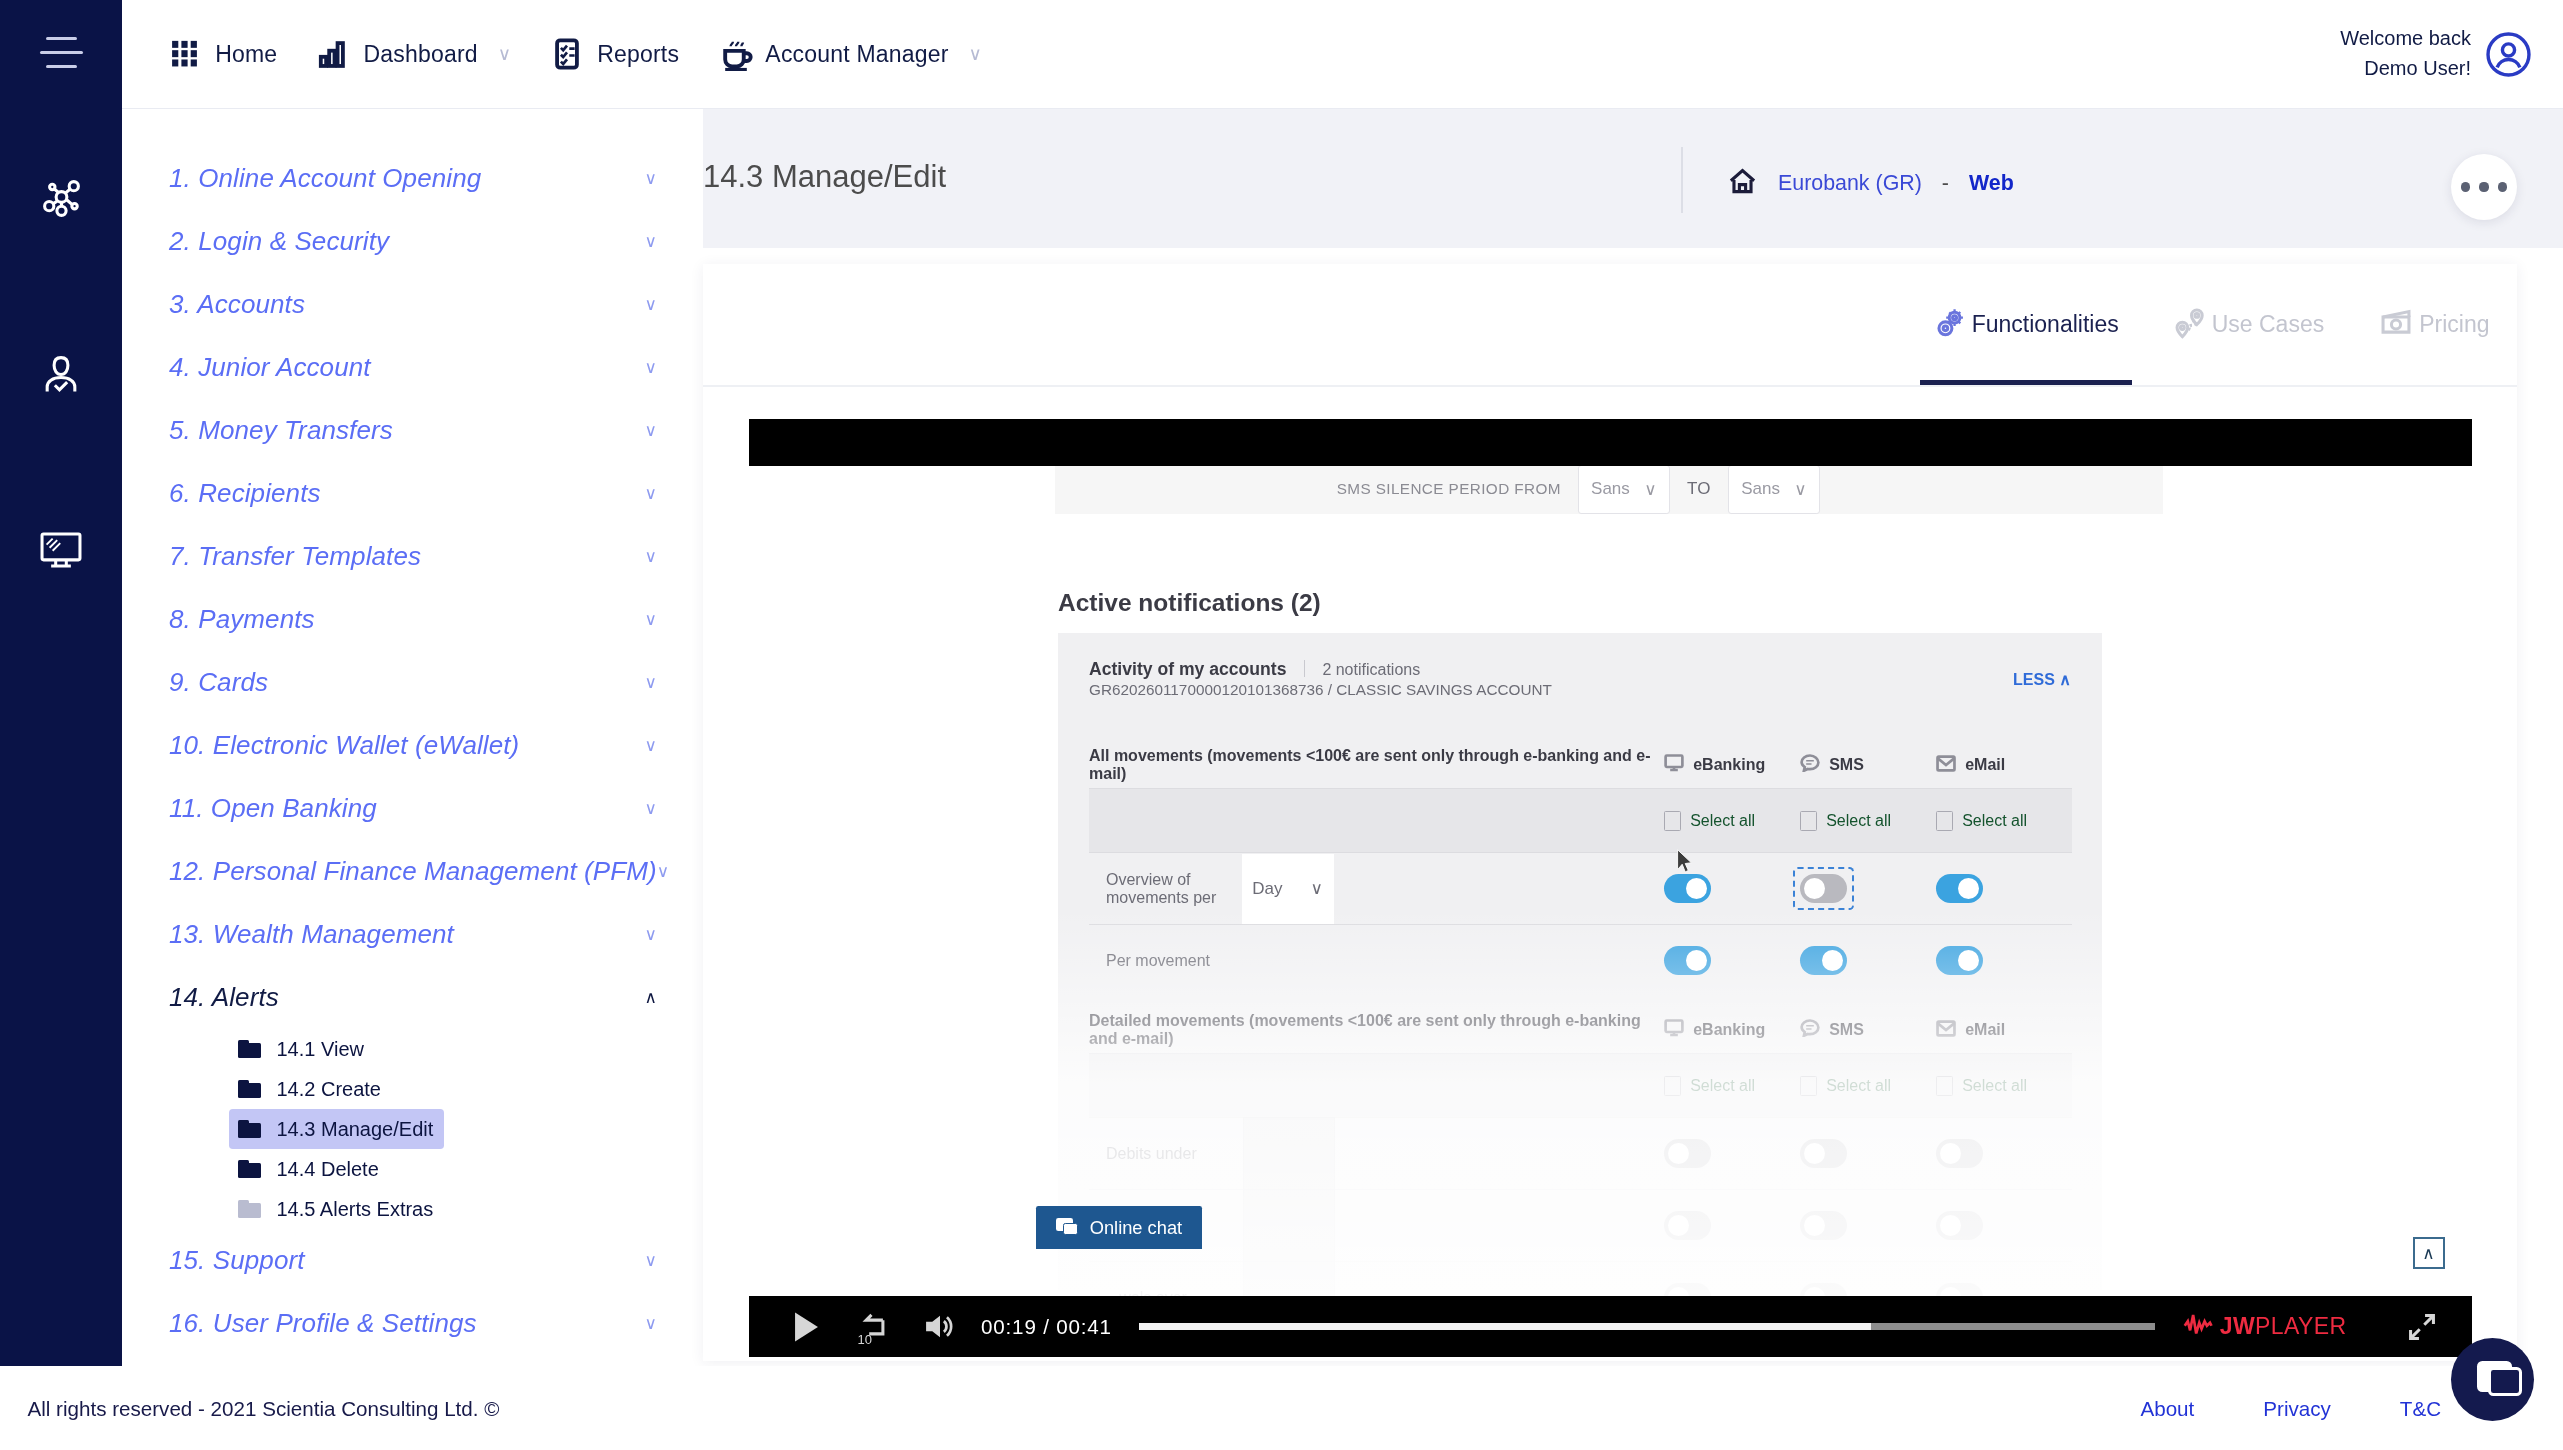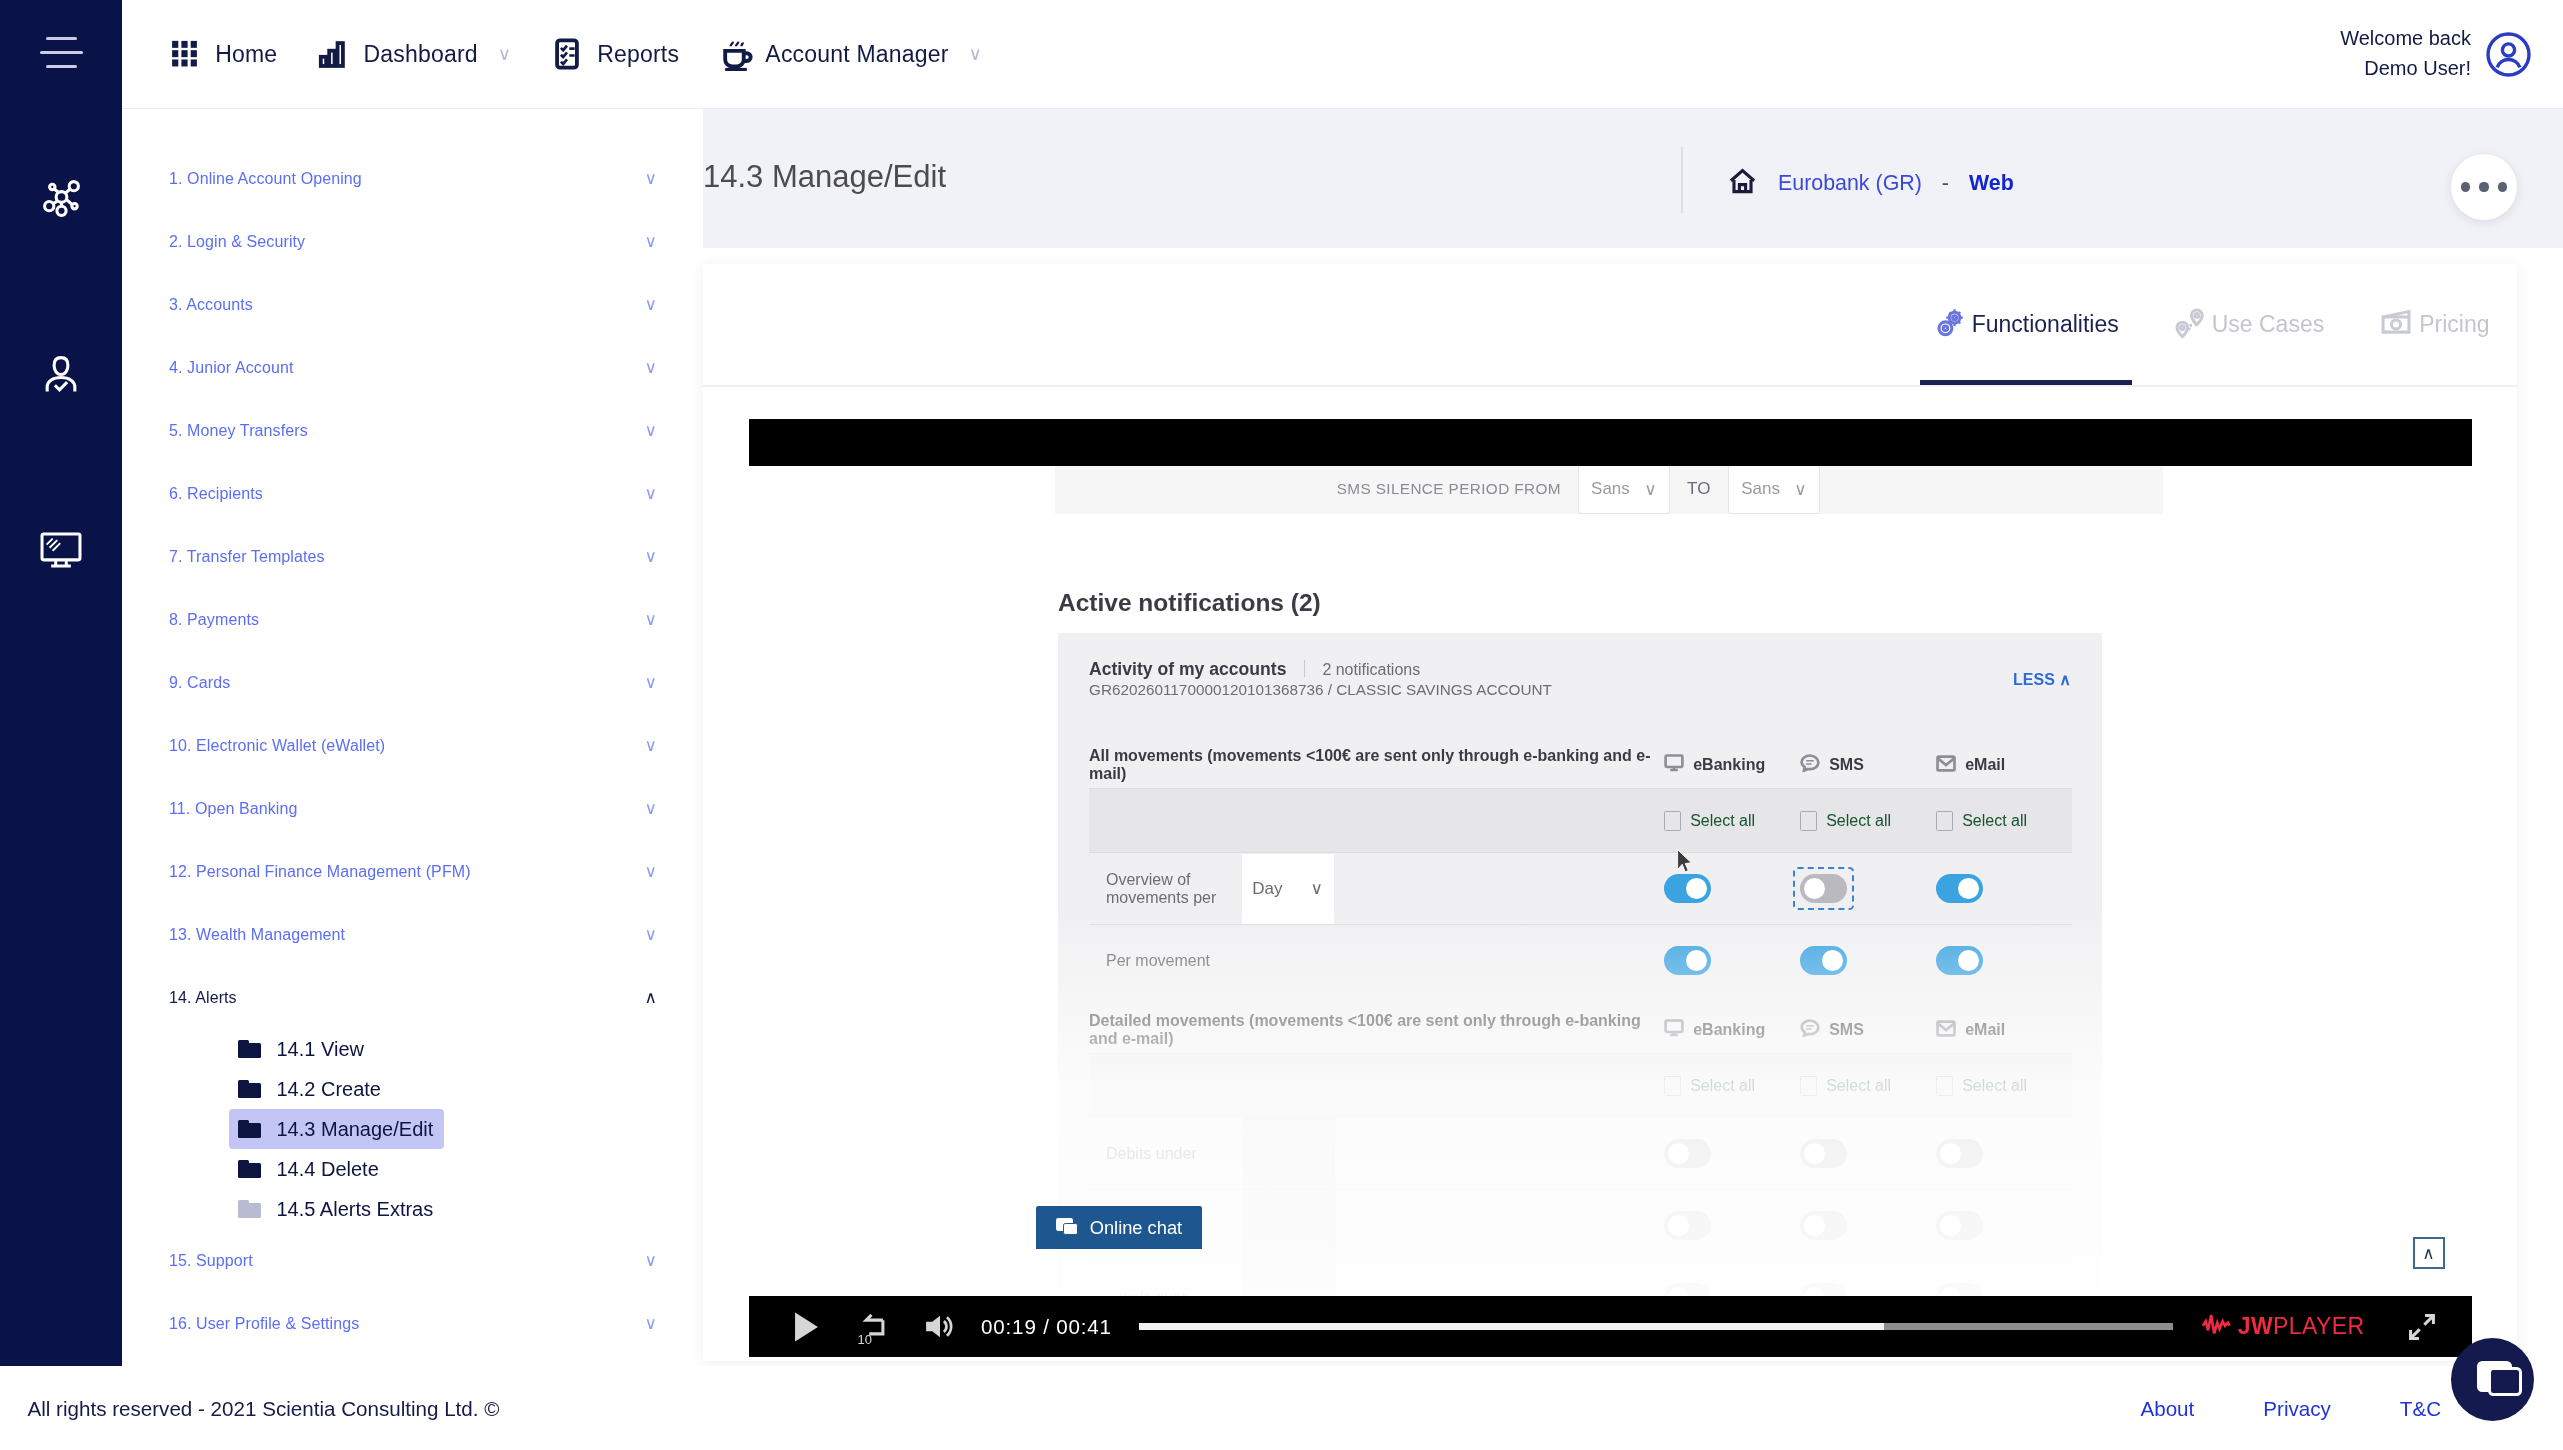--- a/index.html
+++ b/index.html
@@ -51,21 +51,21 @@
 
   
   .sidebar {
     position:absolute; left:122px; top:109px; width: 581px; height: 1299px;
     background:#ffffff; padding: 38px 0 0 0; overflow:hidden;
   }
   .side-row {
     display:flex; align-items:center; justify-content:space-between;
     padding: 0 46px 0 47px; height: 63px; cursor:pointer;
   }
-  .side-row .lbl { font-size: 16px; color:#5b6ef5; letter-spacing:0.1px; white-space:nowrap;}
+  .side-row .lbl { font-size: 26px; color:#5b6ef5; letter-spacing:0.1px; white-space:nowrap;font-style:italic;}
   .side-row.active .lbl { color:#111b45; }
   .chev { color:#8e9bf0; font-size: 17px; line-height:1; }
   .chev.up { color:#0d1640; }
   .sub-row {
     display:flex; align-items:center; gap: 15.3px; height: 40px;
     margin: 0 0 0 107px; padding: 0 10.7px 0 9.2px; width: fit-content; border-radius: 3.8px; cursor:pointer;
   }
   .sub-row.sel { background:#c3c6f5; }
   .folder { width: 23px; height: 18.3px; position:relative; flex:0 0 auto;}
   .folder i { position:absolute; left:0; bottom:0; width:23px; height:15.3px; background:#0c1440; border-radius:1.5px;}
@@ -176,21 +176,21 @@
   .vbtn { display:flex; align-items:center; justify-content:center; cursor:pointer; }
   .vbtn svg { fill:#d6d6d6; stroke:none;}
   .play { width: 53px; margin-left: 31px; }
   .rwd { width: 53px; margin-left: 13.8px; position:relative;}
   .rwd svg { fill:none; stroke:#d6d6d6; stroke-width:4;}
   .rwd em { position:absolute; left: 10.7px; top: 21.4px; font-size:13px; color:#d6d6d6; font-style:normal;}
   .vol { width: 49px; margin-left: 15.3px;}
   .vtime { font-size: 20.6px; color:#ffffff; margin-left: 17px; letter-spacing:0.8px; white-space:nowrap;}
   .vbar { flex:1; height: 6.1px; background:#8d8d8d; margin: 0 27.5px; position:relative;}
   .vbar .pg { position:absolute; left:0; top:0; height:6.1px; background:#f2f2f2; }
-  .jw { display:flex; align-items:center; gap: 6.1px; margin-right: 34px;}
+  .jw { display:flex; align-items:center; gap: 6.1px; margin-right: 52px;}
   .jw .wm svg{ fill:#ef2b41; stroke:none;}
   .jw .jwt { font-size: 23px; color:#ef2b41; letter-spacing:0.4px;}
   .jw .jwt b { font-weight:700; }
   .fs { width: 46px; margin-right: 27.5px;}
   .fs svg { fill:none; stroke:#d6d6d6; stroke-width:4;}
 
   
   .footer { position:absolute; left:0; bottom:0; width: 2563px; height: 84px; background:#ffffff; }
   .copyright { position:absolute; left: 27.5px; top: 31px; font-size: 20.6px; color:#181a4a;}
   .flinks { position:absolute; right: 122px; top: 31px; display:flex; gap: 69px;}

